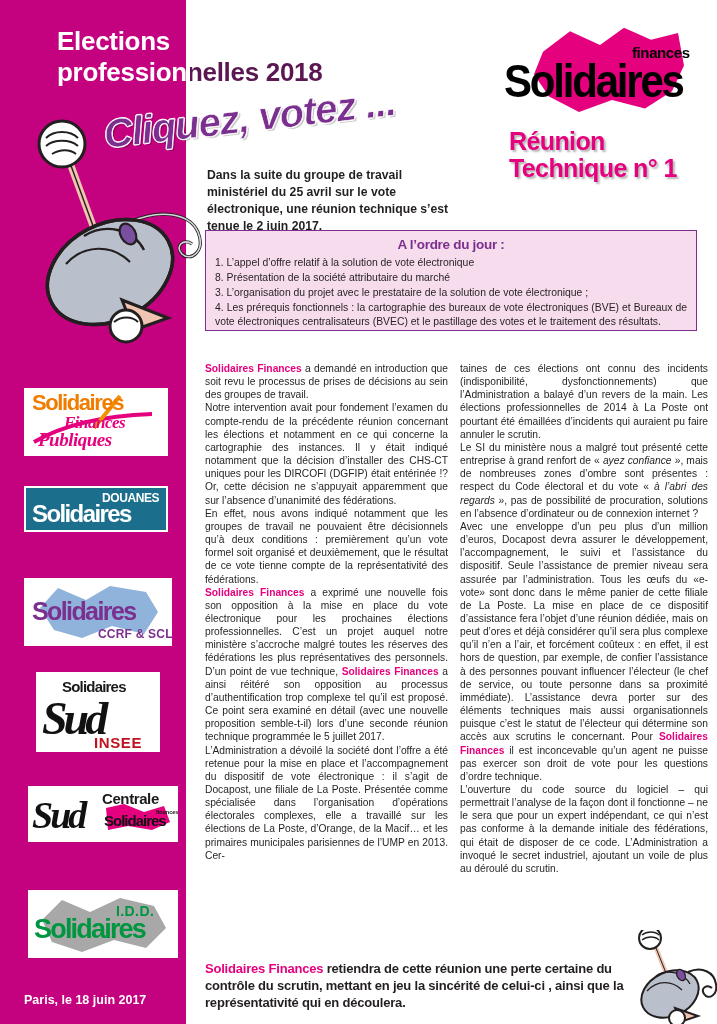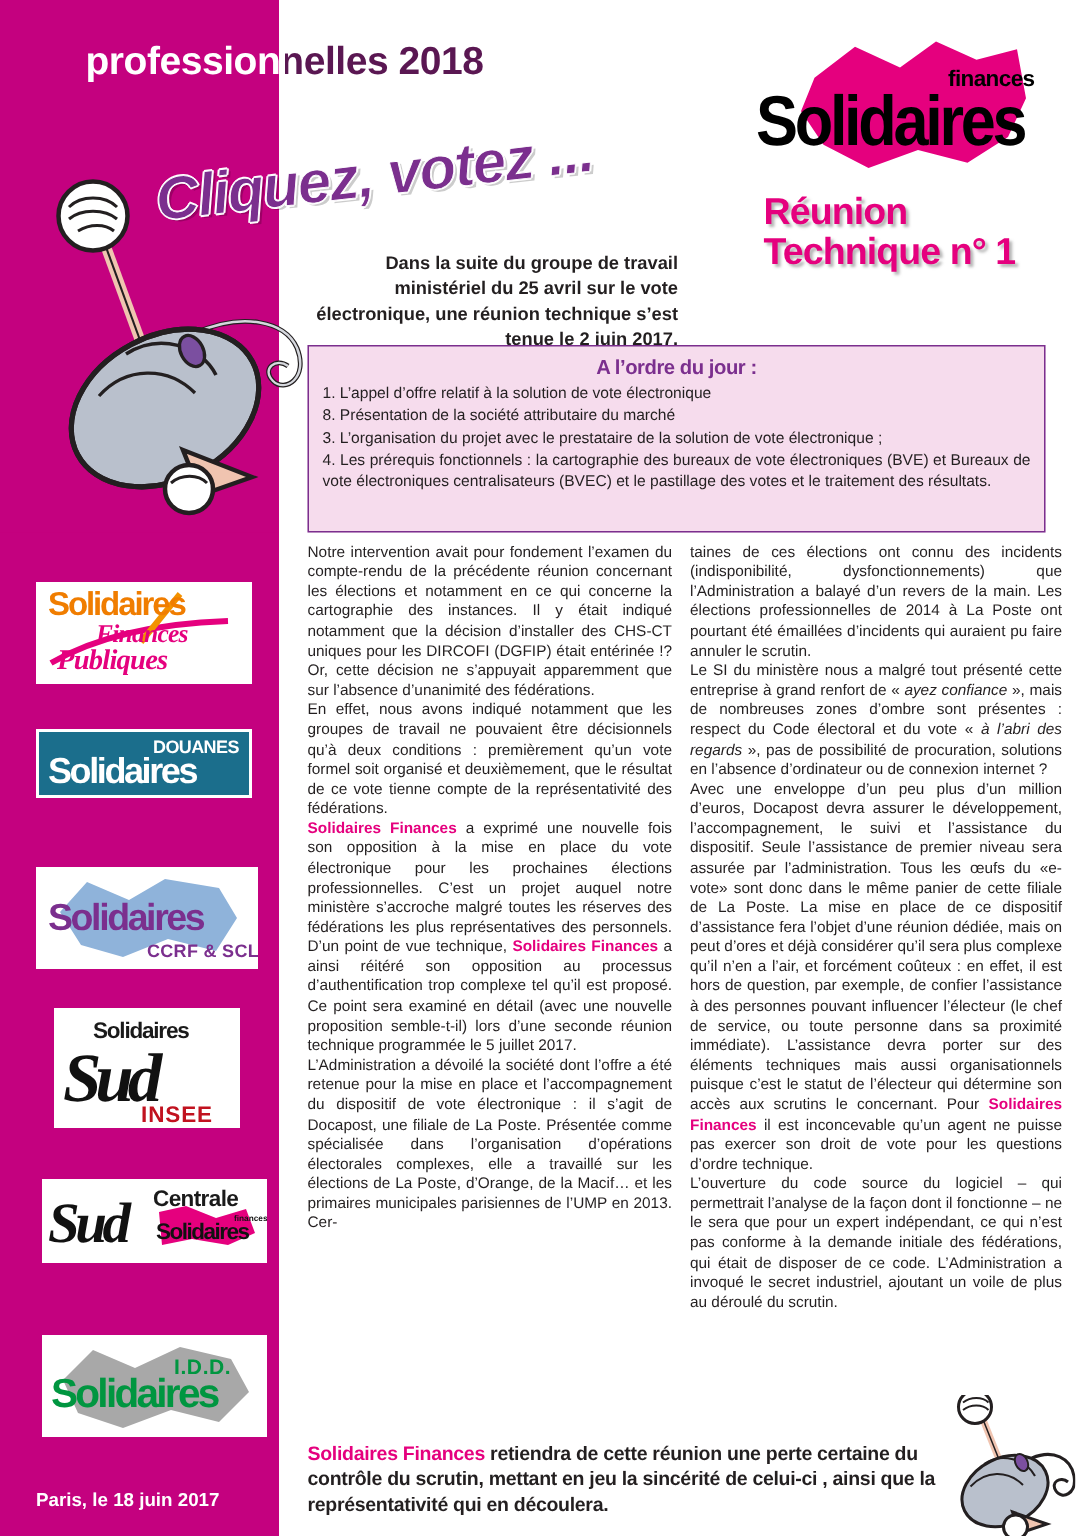--- a/index.html
+++ b/index.html
@@ -48,21 +48,20 @@
       2px 2px 0 rgba(0,0,0,0.20);
     -webkit-text-stroke:0.6px #ffffff;
     z-index:6;white-space:nowrap;
   }
 
   .intro-text{
     position:absolute;left:207px;top:167px;width:245px;
     font-size:12.2px;font-weight:bold;line-height:1.40;
     color:#231f20;
     z-index:6;
-    text-align:right;
   }
 
   
   .logo-main{position:absolute;left:504px;top:24px;width:205px;height:95px;z-index:6;}
   .logo-main .brush{position:absolute;left:30px;top:2px;width:150px;height:86px;background:#e5007e;}
   .logo-main .brush.b1{
     clip-path:polygon(6% 30%,24% 6%,44% 22%,60% 2%,78% 16%,96% 8%,100% 46%,92% 76%,74% 96%,52% 86%,30% 100%,10% 82%,0 56%);
   }
   .logo-main .word{
     position:absolute;left:0px;top:30px;
@@ -85,21 +84,21 @@
 
   
   .mouse-top{position:absolute;left:22px;top:104px;width:200px;height:250px;z-index:4;}
   .mouse-bot{position:absolute;left:630px;top:930px;width:88px;height:95px;z-index:4;}
 
   
   .agenda{
     position:absolute;left:205px;top:230px;width:492px;
     background:#f6dced;
     border:1.5px solid #7b2f8e;
-    padding:6px 9px 24px 9px;
+    padding:6px 9px 0 9px;
     box-sizing:border-box;
     z-index:6;
   }
   .agenda h2{
     margin:0 0 4px 0;text-align:center;
     font-size:13.5px;font-weight:bold;color:#7b2f8e;letter-spacing:-0.3px;
   }
   .agenda ol{margin:0;padding:0;list-style:none;}
   .agenda li{
     font-size:10.4px;font-weight:normal;line-height:1.34;color:#231f20;
@@ -150,20 +149,21 @@
 </head>
 <body>
 
 <div class="page">
 
   <div class="magenta-top"></div>
   <div class="magenta-left"></div>
   <div class="white-strip"></div>
 
   <div class="hdr-title">
+    <span class="hdr-line">Elections</span>
     <span class="hdr-line">
       <svg width="420" height="34" viewBox="0 0 420 34" style="display:block;margin-top:-2px;">
         <defs>
           <clipPath id="clipWhiteBg">
               <rect x="0" y="0" width="133" height="34"></rect>
             </clipPath>
           <clipPath id="clipDarkBg">
               <rect x="133" y="0" width="290" height="34"></rect>
             </clipPath>
         </defs>
@@ -274,20 +274,21 @@
     <svg viewBox="0 0 150 68" width="150" height="68">
       <path d="M14 30 L34 10 L62 22 L92 8 L126 16 L138 38 L118 58 L86 50 L54 62 L24 52 Z" fill="#a8a8a8"></path>
       <text x="6" y="48" font-family="Liberation Sans, sans-serif" font-size="27" font-weight="bold" fill="#009640" letter-spacing="-1.8">Solidaires</text>
       <text x="88" y="26" font-family="Liberation Sans, sans-serif" font-size="14" font-weight="bold" fill="#009640" letter-spacing="0.4">I.D.D.</text>
     </svg>
   </div>
 
   <div class="paris-date">Paris, le 18 juin 2017</div>
 
   <div class="col col-left">
+    <p><span class="sf">Solidaires Finances</span><span> a demandé en introduction que soit revu le processus de prises de décisions au sein des groupes de travail.</span></p>
     <p>Notre intervention avait pour fondement l’examen du compte-rendu de la précédente réunion concernant les élections et notamment en ce qui concerne la cartographie des instances. Il y était indiqué notamment que la décision d’installer des CHS-CT uniques pour les DIRCOFI (DGFIP) était entérinée !? Or, cette décision ne s’appuyait apparemment que sur l’absence d’unanimité des fédérations.</p>
     <p>En effet, nous avons indiqué notamment que les groupes de travail ne pouvaient être décisionnels qu’à deux conditions : premièrement qu’un vote formel soit organisé et deuxièmement, que le résultat de ce vote tienne compte de la représentativité des fédérations.</p>
     <p><span class="sf">Solidaires Finances</span><span> a exprimé une nouvelle fois son opposition à la mise en place du vote électronique pour les prochaines élections professionnelles. C’est un projet auquel notre ministère s’accroche malgré toutes les réserves des fédérations les plus représentatives des personnels. D’un point de vue technique, </span><span class="sf">Solidaires Finances</span><span> a ainsi réitéré son opposition au processus d’authentification trop complexe tel qu’il est proposé. Ce point sera examiné en détail (avec une nouvelle proposition semble-t-il) lors d’une seconde réunion technique programmée le 5 juillet 2017.</span></p>
     <p>L’Administration a dévoilé la société dont l’offre a été retenue pour la mise en place et l’accompagnement du dispositif de vote électronique : il s’agit de Docapost, une filiale de La Poste. Présentée comme spécialisée dans l’organisation d’opérations électorales complexes, elle a travaillé sur les élections de La Poste, d’Orange, de la Macif… et les primaires municipales parisiennes de l’UMP en 2013. Cer-</p>
   </div>
 
   <div class="col col-right">
     <p>taines de ces élections ont connu des incidents (indisponibilité, dysfonctionnements) que l’Administration a balayé d’un revers de la main. Les élections professionnelles de 2014 à La Poste ont pourtant été émaillées d’incidents qui auraient pu faire annuler le scrutin.</p>
     <p><span>Le SI du ministère nous a malgré tout présenté cette entreprise à grand renfort de « </span><span class="it">ayez confiance</span><span> », mais de nombreuses zones d’ombre sont présentes : respect du Code électoral et du vote « </span><span class="it">à l’abri des regards</span><span> », pas de possibilité de procuration, solutions en l’absence d’ordinateur ou de connexion internet ?</span></p>
     <p><span>Avec une enveloppe d’un peu plus d’un million d’euros, Docapost devra assurer le développement, l’accompagnement, le suivi et l’assistance du dispositif. Seule l’assistance de premier niveau sera assurée par l’administration. Tous les œufs du «e-vote» sont donc dans le même panier de cette filiale de La Poste. La mise en place de ce dispositif d’assistance fera l’objet d’une réunion dédiée, mais on peut d’ores et déjà considérer qu’il sera plus complexe qu’il n’en a l’air, et forcément coûteux : en effet, il est hors de question, par exemple, de confier l’assistance à des personnes pouvant influencer l’électeur (le chef de service, ou toute personne dans sa proximité immédiate). L’assistance devra porter sur des éléments techniques mais aussi organisationnels puisque c’est le statut de l’électeur qui détermine son accès aux scrutins le concernant. Pour </span><span class="sf">Solidaires Finances</span><span> il est inconcevable qu’un agent ne puisse pas exercer son droit de vote pour les questions d’ordre technique.</span></p>

